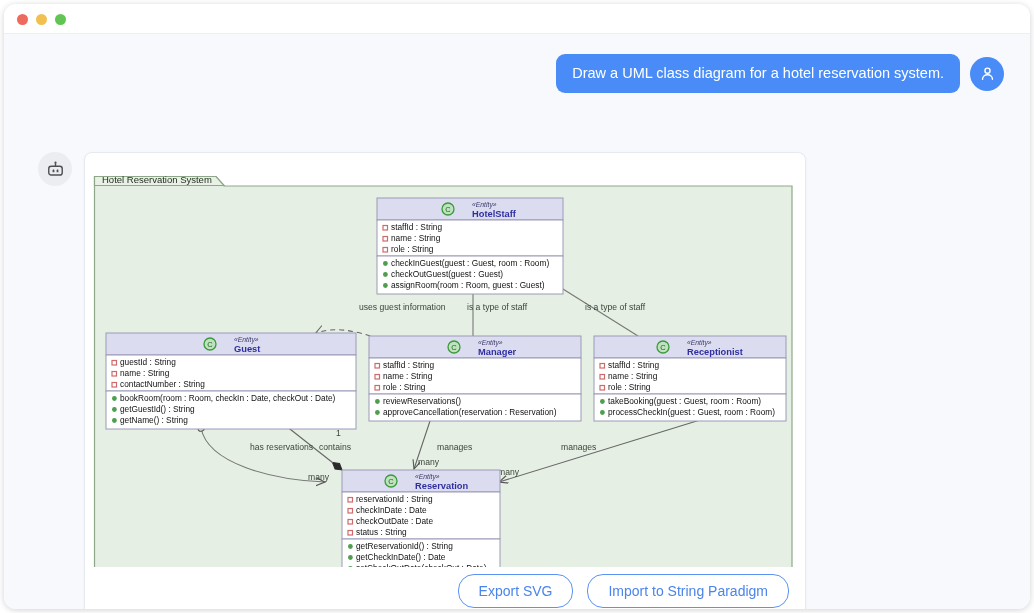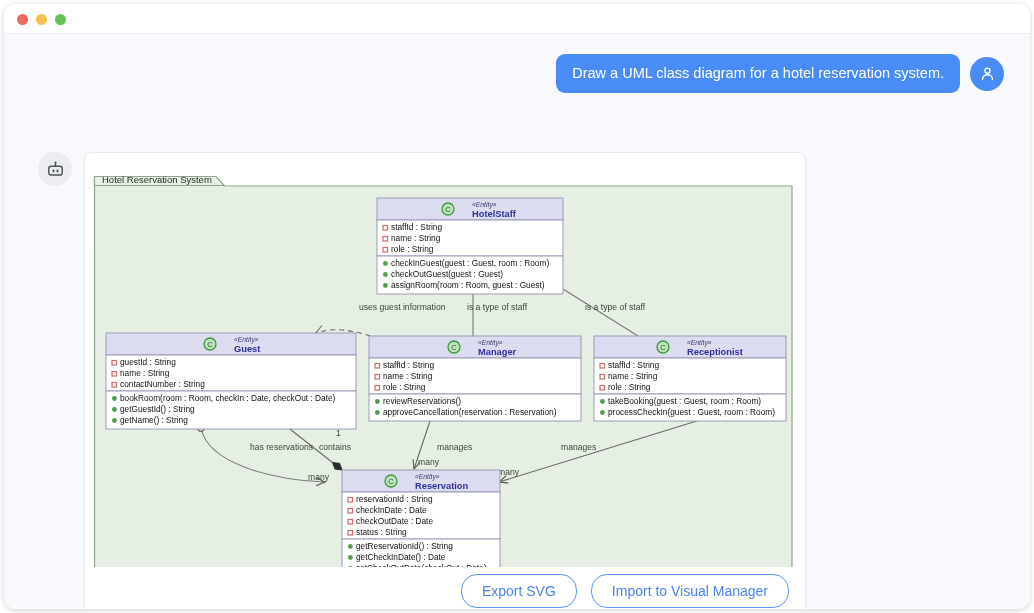--- a/index.html
+++ b/index.html
@@ -341,18 +341,18 @@
           <g stroke="#666" stroke-width="1.1" fill="none">
             <path d="M282,413 L282,425"></path>
             <path d="M332,413 L332,425" stroke-dasharray="4,4" stroke="#9a9a9a"></path>
           </g>
 
         </svg>
       </div>
 
       <div class="card-actions">
         <button class="btn">Export SVG</button>
-        <button class="btn">Import to Visual Manager</button>
+        <button class="btn">Import to String Paradigm</button>
       </div>
 
     </div>
   </div>
 </div>
 
 </body></html>

